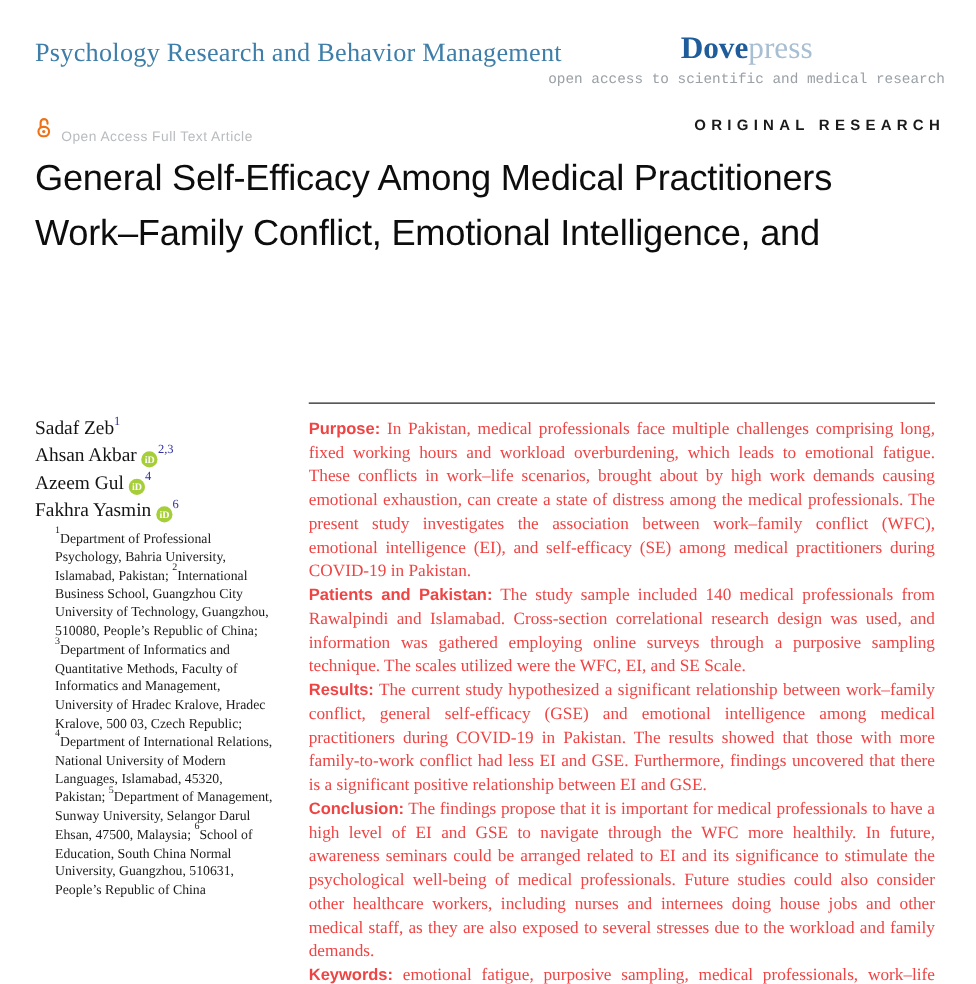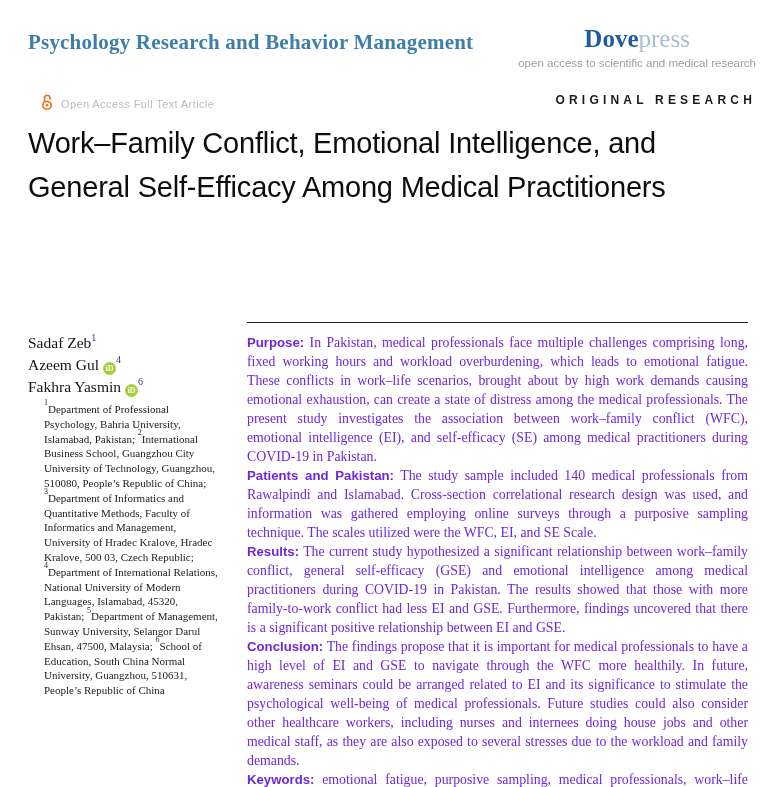--- a/index.html
+++ b/index.html
@@ -9,47 +9,47 @@
     position: relative;
     overflow: hidden;
     font-family: "Liberation Sans", sans-serif;
     -webkit-font-smoothing: antialiased;
   }
 
   
   .journal-name {
     position: absolute; left: 28px; top: 30px;
     font-family: "Liberation Serif", serif;
-    font-weight: bold;
+    font-weight: normal;
     font-size: 21px;
     color: #3e7ea9;
     letter-spacing: 0.2px;
   }
   .brand {
     position: absolute; right: 25px; top: 26px;
     text-align: right;
   }
   .brand-line {
     font-family: "Liberation Serif", serif;
     font-size: 25px;
     line-height: 26px;
     text-align: center;
   }
   .brand-dove { color: #1e5c9b; font-weight: bold; }
   .brand-press { color: #a8bed2; }
   .brand-tagline {
     margin-top: 5px;
-    font-family: Liberation Sans, sans-serif;
+    font-family: Liberation Mono, monospace;
     font-size: 11.5px;
     color: #9aa0a5;
   }
 
   .oa-row {
-    position: absolute; left: 40px; top: 93px;
-    display: flex; align-items: center; gap: 7px;
+    position: absolute; left: 28px; top: 93px;
+    display: flex; align-items: flex-end; gap: 7px;
   }
   .oa-icon { display: inline-block; }
   .oa-label {
     font-size: 11px;
     color: #b9bcbf;
     letter-spacing: 0.4px;
   }
   .article-type {
     position: absolute; right: 25px; top: 93px;
     font-size: 12px;
@@ -126,21 +126,21 @@
   .right-col {
     position: absolute; left: 247px; top: 333px;
     width: 501px;
   }
   .abs-para {
     margin: 0;
     font-family: "Liberation Serif", serif;
     font-size: 13.8px;
     line-height: 19px;
     text-align: justify;
-    color: #6d28d9;
+    color: #ef4444;
   }
   .abs-label {
     font-family: "Liberation Sans", sans-serif;
     font-weight: bold;
     font-size: 13.2px;
   }
 </style>
 </head>
 <body>
 
@@ -158,29 +158,30 @@
       <rect x="5.5" y="17" width="17" height="15" rx="7.5" fill="none" stroke="#ee7118" stroke-width="3.4"></rect>
       <circle cx="14" cy="24.5" r="2.6" fill="#ee7118"></circle>
     </svg>
   </span>
   <span class="oa-label">Open Access Full Text Article</span>
 </div>
 
 <div class="article-type">ORIGINAL RESEARCH</div>
 
 <div class="article-title">
+  <div class="title-line">General Self-Efficacy Among Medical Practitioners</div>
   <div class="title-line">Work–Family Conflict, Emotional Intelligence, and</div>
-  <div class="title-line">General Self-Efficacy Among Medical Practitioners</div>
 </div>
 
 <div class="abstract-rule"></div>
 
 <div class="left-col">
   <div id="authors">
       <div class="author-line"><span class="author-name">Sadaf Zeb</span><sup class="author-sup">1</sup></div>
+      <div class="author-line"><span class="author-name">Ahsan Akbar</span><span class="orcid-icon">iD</span><sup class="author-sup">2,3</sup></div>
       <div class="author-line"><span class="author-name">Azeem Gul</span><span class="orcid-icon">iD</span><sup class="author-sup">4</sup></div>
       <div class="author-line"><span class="author-name">Fakhra Yasmin</span><span class="orcid-icon">iD</span><sup class="author-sup">6</sup></div>
     </div>
   <p class="affiliations" id="affiliations"><sup class="affil-sup">1</sup><span class="affil-text">Department of Professional Psychology, Bahria University, Islamabad, Pakistan; </span><sup class="affil-sup">2</sup><span class="affil-text">International Business School, Guangzhou City University of Technology, Guangzhou, 510080, People’s Republic of China; </span><sup class="affil-sup">3</sup><span class="affil-text">Department of Informatics and Quantitative Methods, Faculty of Informatics and Management, University of Hradec Kralove, Hradec Kralove, 500 03, Czech Republic; </span><sup class="affil-sup">4</sup><span class="affil-text">Department of International Relations, National University of Modern Languages, Islamabad, 45320, Pakistan; </span><sup class="affil-sup">5</sup><span class="affil-text">Department of Management, Sunway University, Selangor Darul Ehsan, 47500, Malaysia; </span><sup class="affil-sup">6</sup><span class="affil-text">School of Education, South China Normal University, Guangzhou, 510631, People’s Republic of China</span></p>
 </div>
 
 <div class="right-col" id="abstract">
     <p class="abs-para"><b class="abs-label">Purpose:</b><span class="abs-text"> In Pakistan, medical professionals face multiple challenges comprising long, fixed working hours and workload overburdening, which leads to emotional fatigue. These conflicts in work–life scenarios, brought about by high work demands causing emotional exhaustion, can create a state of distress among the medical professionals. The present study investigates the association between work–family conflict (WFC), emotional intelligence (EI), and self-efficacy (SE) among medical practitioners during COVID-19 in Pakistan.</span></p>
     <p class="abs-para"><b class="abs-label">Patients and Pakistan:</b><span class="abs-text"> The study sample included 140 medical professionals from Rawalpindi and Islamabad. Cross-section correlational research design was used, and information was gathered employing online surveys through a purposive sampling technique. The scales utilized were the WFC, EI, and SE Scale.</span></p>
     <p class="abs-para"><b class="abs-label">Results:</b><span class="abs-text"> The current study hypothesized a significant relationship between work–family conflict, general self-efficacy (GSE) and emotional intelligence among medical practitioners during COVID-19 in Pakistan. The results showed that those with more family-to-work conflict had less EI and GSE. Furthermore, findings uncovered that there is a significant positive relationship between EI and GSE.</span></p>

